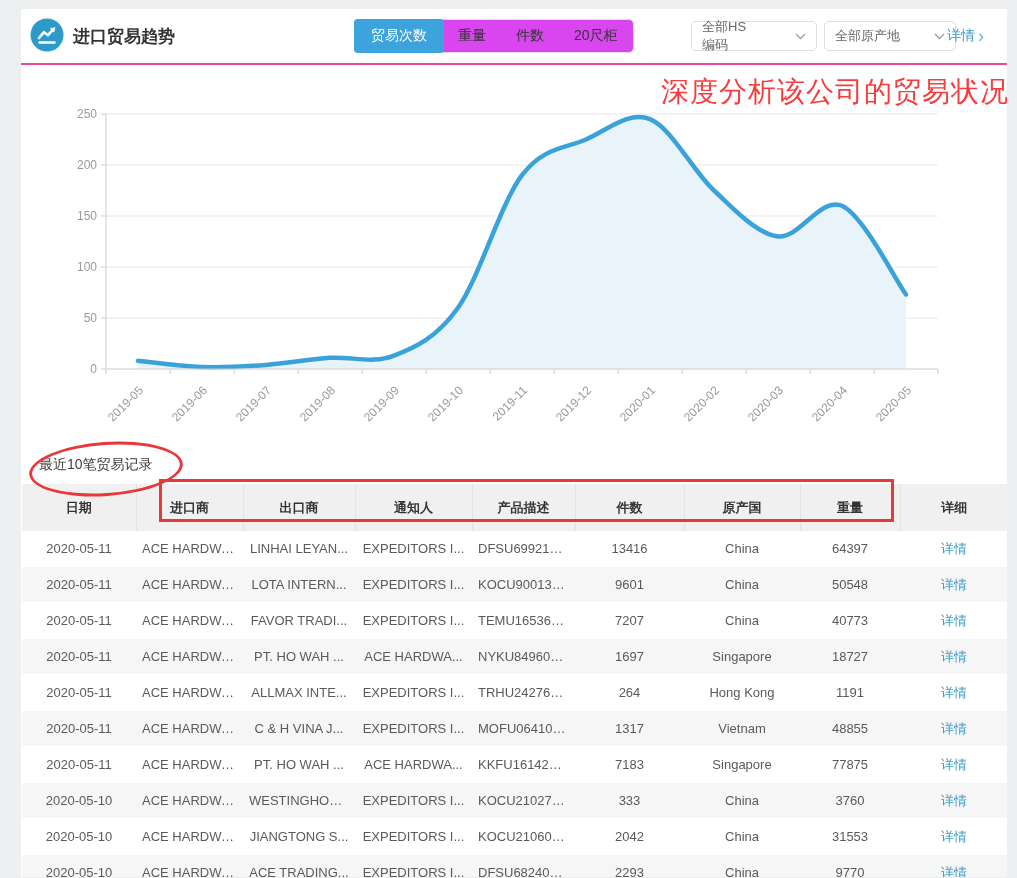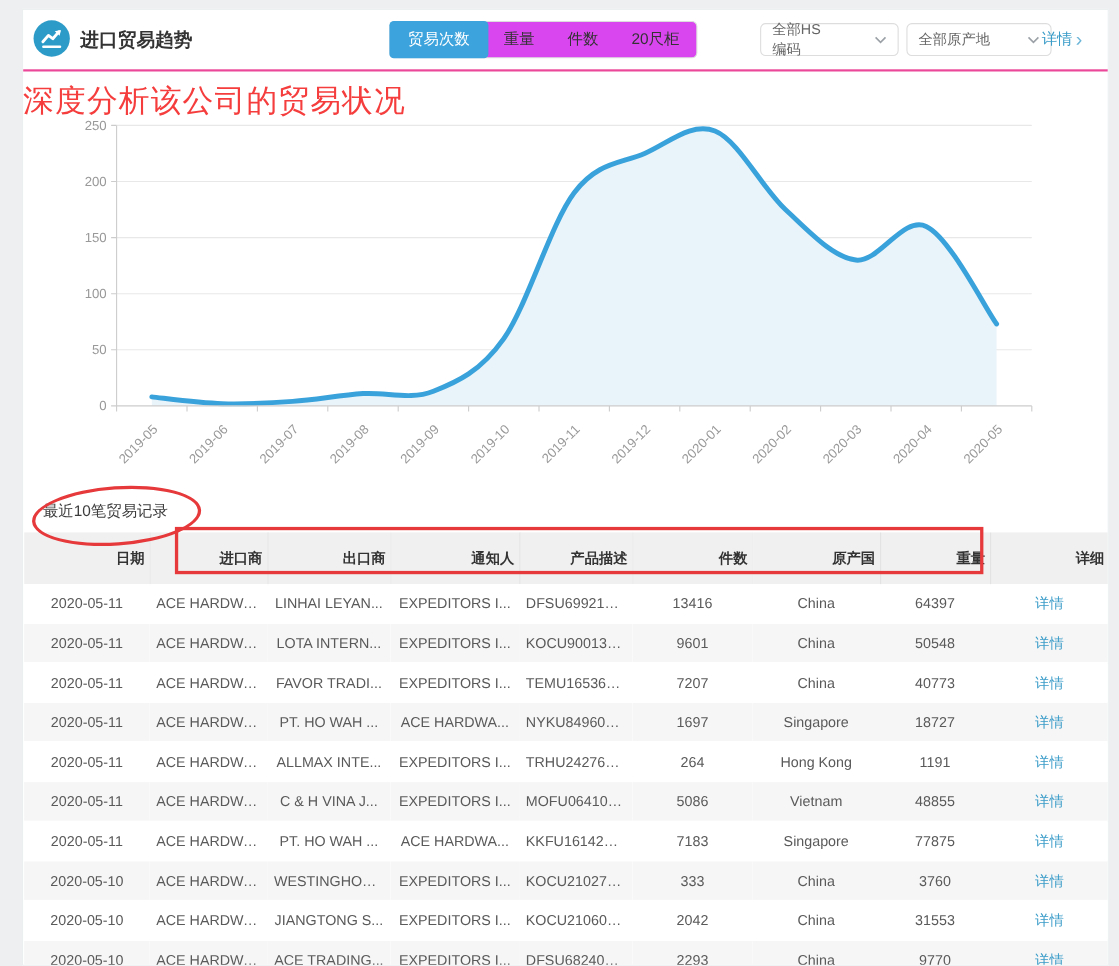--- a/index.html
+++ b/index.html
@@ -17,29 +17,29 @@
   .dropdown{position:absolute;top:12px;height:30px;border:1px solid #ddd;border-radius:5px;display:flex;align-items:center;justify-content:space-between;padding:0 10px;box-sizing:border-box;font-size:13px;color:#666;background:#fff;cursor:pointer;}
   .dd-hs{left:670px;width:126px;gap:36px;}
   .dd-origin{left:803px;width:132px;}
   .chev{margin-left:8px;display:flex;align-items:center;}
   .detail-top{position:absolute;left:926px;top:12px;height:30px;display:flex;align-items:center;font-size:14px;color:#3a9cc9;cursor:pointer;text-decoration:none;}
   .detail-top .arrow{font-size:18px;margin-left:3px;line-height:1;color:#6db6d8;}
 
   
   .chart-area{position:absolute;left:0;top:0;width:988px;height:432px;z-index:1;pointer-events:none;}
   .axlbl{fill:#999;font-size:12px;font-family:"Liberation Sans","DejaVu Sans",sans-serif;}
-  .chart-annotation-title{position:absolute;left:0;top:64px;width:988px;text-align:left;font-size:28px;color:#f53d3d;font-weight:500;letter-spacing:1px;}
+  .chart-annotation-title{position:absolute;left:0;top:64px;width:988px;text-align:right;font-size:28px;color:#f53d3d;font-weight:500;letter-spacing:1px;}
 
   
   .section-label{position:absolute;left:18px;top:447px;font-size:14px;color:#3c3c3c;z-index:2;}
   .annotation-ellipse{position:absolute;left:8px;top:433px;width:148px;height:48px;border:3px solid #e6393b;border-radius:50%;transform:rotate(-4deg);z-index:5;pointer-events:none;}
   .annotation-rect{position:absolute;left:138px;top:470px;width:735px;height:43px;border:3px solid #e6393b;z-index:5;pointer-events:none;box-sizing:border-box;}
 
   table.trade{position:absolute;left:1px;top:475px;width:986px;border-collapse:collapse;table-layout:fixed;z-index:2;}
-  table.trade th{background:#f0f0f0;height:47px;font-size:13px;font-weight:bold;color:#333;border-left:1px solid #e3e3e3;text-align:right;padding:0 4px;overflow:hidden;white-space:nowrap;}
+  table.trade th{background:#f0f0f0;height:47px;font-size:13px;font-weight:bold;color:#333;border-left:1px solid #e3e3e3;text-align:center;padding:0 4px;overflow:hidden;white-space:nowrap;}
   table.trade th:first-child{border-left:none;}
   table.trade td{height:35px;font-size:13px;color:#5a5a5a;text-align:center;padding:0 6px;overflow:hidden;white-space:nowrap;text-overflow:ellipsis;}
   table.trade tbody tr{background:#fff;border-bottom:1px solid #fff;}
   table.trade tbody tr:nth-child(even){background:#f6f6f6;}
   .detail-link{color:#3a9cc9;text-decoration:none;cursor:pointer;}
 </style>
 </head>
 <body>
 
 <div class="page">
@@ -221,21 +221,21 @@
             <td>Hong Kong</td>
             <td>1191</td>
             <td><a class="detail-link" href="javascript:void(0)">详情</a></td>
           </tr>
           <tr>
             <td>2020-05-11</td>
             <td>ACE HARDWA...</td>
             <td>C &amp; H VINA J...</td>
             <td>EXPEDITORS I...</td>
             <td>MOFU0641046...</td>
-            <td>5086</td>
+            <td>1317</td>
             <td>Vietnam</td>
             <td>48855</td>
             <td><a class="detail-link" href="javascript:void(0)">详情</a></td>
           </tr>
           <tr>
             <td>2020-05-11</td>
             <td>ACE HARDWA...</td>
             <td>PT. HO WAH ...</td>
             <td>ACE HARDWA...</td>
             <td>KKFU1614296:...</td>

